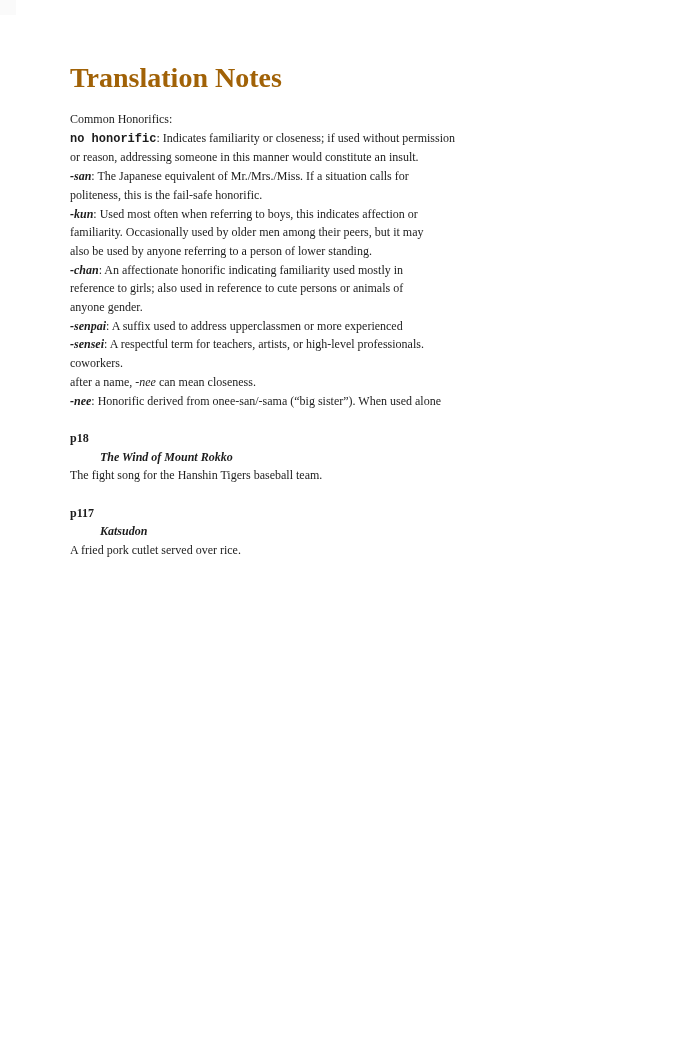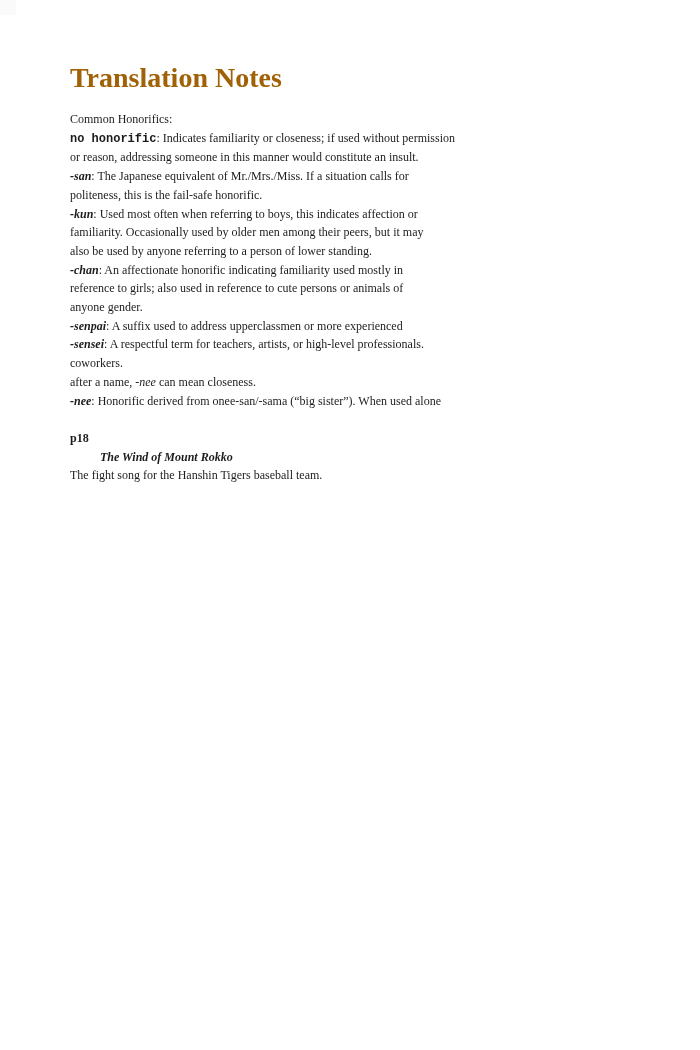--- a/index.html
+++ b/index.html
@@ -96,15 +96,20 @@
         <div class="line"><span class="run-r">after a name, </span><span class="run-i">-nee</span><span class="run-r"> can mean closeness.</span></div>
         <div class="line"><span class="run-bi">-nee</span><span class="run-r">: Honorific derived from onee-san/-sama (“big sister”). When used alone</span></div>
       </div>
 
     <section class="note-section">
       <div class="page-ref">p18</div>
       <div class="term">The Wind of Mount Rokko</div>
       <div class="definition">The fight song for the Hanshin Tigers baseball team.</div>
     </section>
 
+    <section class="note-section">
+      <div class="page-ref">p117</div>
+      <div class="term">Katsudon</div>
+      <div class="definition">A fried pork cutlet served over rice.</div>
+    </section>
 
   </div>
 </div>
 
 </body></html>

